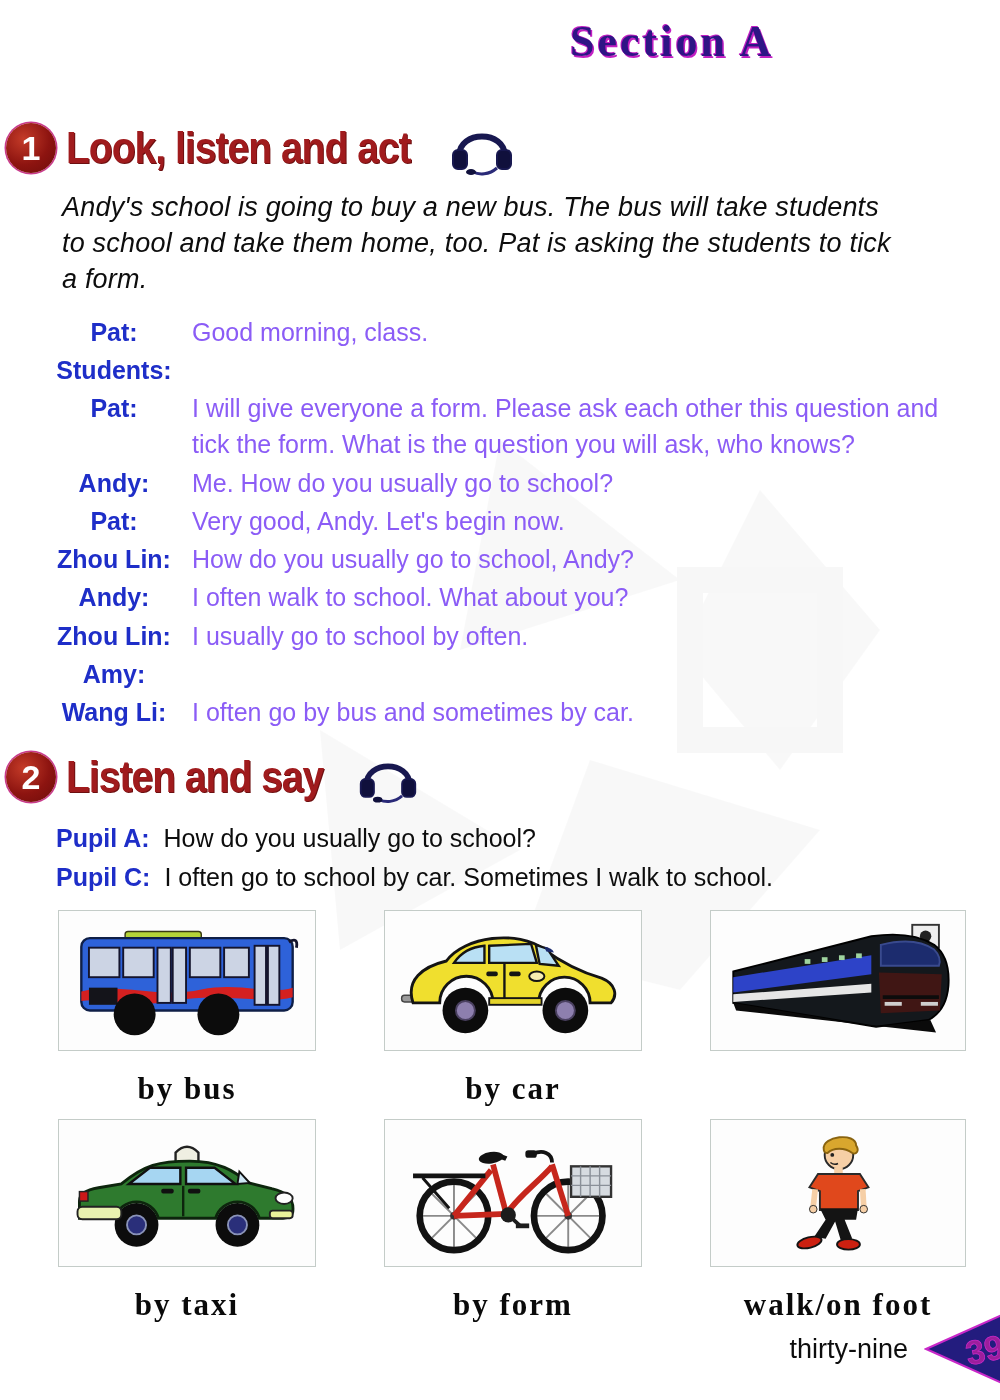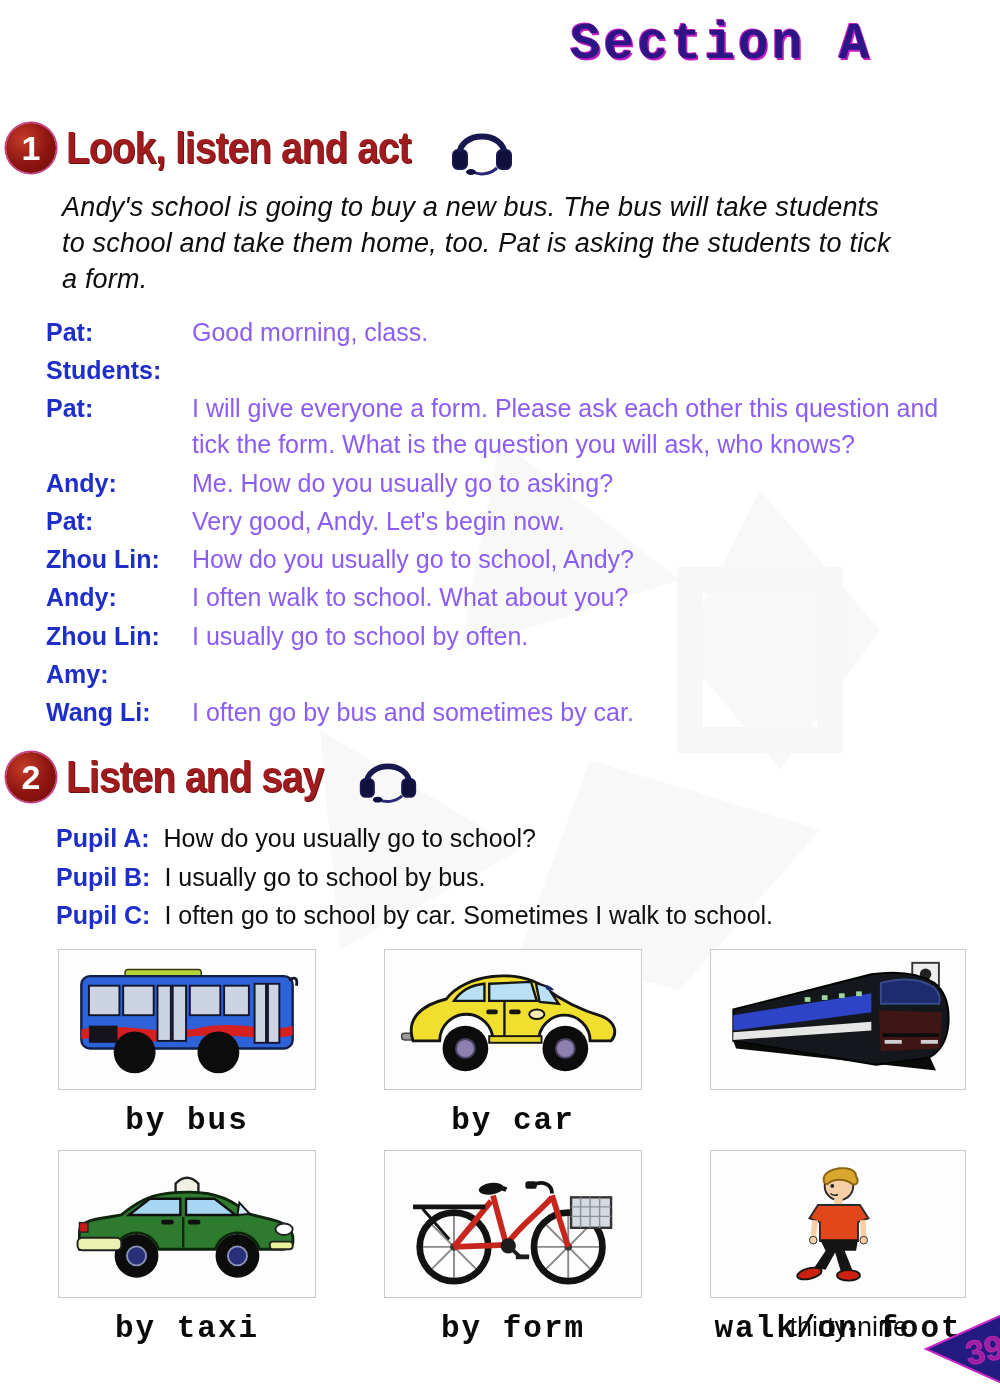--- a/index.html
+++ b/index.html
@@ -10,22 +10,22 @@
     font-family:"Liberation Sans", sans-serif; color:#111;
   }
   
   .watermark { position:absolute; left:260px; top:430px; opacity:0.06; z-index:0; }
 
   .content { position:relative; z-index:1; }
 
   
   .section-a {
     position:absolute; left:570px; top:16px;
-    font-family:Liberation Mono, monospace; font-weight:bold;
-    font-size:51px; letter-spacing:3px; color:#2e1585;
+    font-family:Liberation Serif, serif; font-weight:bold;
+    font-size:44px; letter-spacing:3px; color:#2e1585;
     text-shadow: 1.5px 1.5px 0 #c21fc2, -1px -1px 0 #c21fc2;
   }
 
   
   .act-heading { display:flex; align-items:center; gap:10px; margin-left:6px; }
   .act-heading.first { padding-top:118px; }
   .act-heading.second { margin-top:18px; }
   .badge {
     width:50px; height:50px; border-radius:50%;
     background: radial-gradient(circle at 35% 32%, #c43b28 0%, #8d1410 55%, #6d0c0a 100%);
@@ -47,21 +47,21 @@
     font-size:27px; font-style:italic; font-weight:500;
     line-height:1.33; color:#0d0d0d; letter-spacing:0.2px;
   }
 
   
   .dialogue { margin-top:16px; }
   .d-row {
     display:grid; grid-template-columns:136px auto; column-gap:10px;
     margin:0 0 2px 46px; font-size:25px; line-height:1.45;
   }
-  .d-speaker { color:#1e2ec8; font-weight:bold; text-align:left; white-space:nowrap; }
+  .d-speaker { color:#1e2ec8; font-weight:bold; text-align:center; white-space:nowrap; }
   .d-text { color:#8b5cf6; max-width:770px; }
 
   
   .p-rows { margin:14px 4px 0 56px; }
   .p-row { font-size:25px; line-height:1.5; margin-bottom:1px; }
   .p-speaker { color:#1e2ec8; font-weight:bold; margin-right:14px; }
   .p-text { color:#0d0d0d; }
 
   
   .cards {
@@ -69,29 +69,29 @@
     display:grid; grid-template-columns:258px 258px 256px;
     column-gap:68px; row-gap:12px;
   }
   .card { display:flex; flex-direction:column; align-items:center; }
   .card-box {
     width:100%; height:141px; background:#fdfdfd;
     border:1.5px solid #c4ccc8; display:flex; align-items:center; justify-content:center;
   }
   .card:nth-child(n+4) .card-box { height:148px; }
   .card-label {
-    margin-top:13px; font-family:Liberation Mono, monospace;
+    margin-top:20px; font-family:Liberation Serif, serif;
     font-weight:bold; font-size:31px; letter-spacing:2px; color:#0a0a0a;
     white-space:nowrap;
   }
 
   
   .footer {
     position:absolute; right:0; bottom:14px;
-    display:flex; align-items:flex-start; gap:16px; z-index:1;
+    display:flex; align-items:center; gap:16px; z-index:1;
   }
   .page-word { font-size:27px; color:#0d0d0d; }
   .page-arrow { margin-right:-6px; }
 </style>
 </head>
 <body>
 
 <div class="page">
 
   <svg class="watermark" width="640" height="560" viewBox="0 0 640 560">
@@ -128,21 +128,21 @@
           </div>
         <div class="d-row">
             <span class="d-speaker">Students:</span>
           </div>
         <div class="d-row">
             <span class="d-speaker">Pat:</span>
             <span class="d-text">I will give everyone a form. Please ask each other this question and tick the form. What is the question you will ask, who knows?</span>
           </div>
         <div class="d-row">
             <span class="d-speaker">Andy:</span>
-            <span class="d-text">Me. How do you usually go to asking?</span>
+            <span class="d-text">Me. How do you usually go to school?</span>
           </div>
         <div class="d-row">
             <span class="d-speaker">Pat:</span>
             <span class="d-text">Very good, Andy. Let's begin now.</span>
           </div>
         <div class="d-row">
             <span class="d-speaker">Zhou Lin:</span>
             <span class="d-text">How do you usually go to school, Andy?</span>
           </div>
         <div class="d-row">
@@ -171,21 +171,20 @@
           <path d="M10,34 C10,8 56,8 56,34" fill="none" stroke="#181850" stroke-width="6"></path>
           <rect x="4" y="28" width="14" height="19" rx="5" fill="#10103c" stroke="#181850" stroke-width="2"></rect>
           <rect x="48" y="28" width="14" height="19" rx="5" fill="#10103c" stroke="#181850" stroke-width="2"></rect>
           <path d="M48,46 C40,53 30,53 24,50" fill="none" stroke="#2a2a78" stroke-width="3"></path>
           <ellipse cx="22" cy="50" rx="5" ry="3" fill="#10103c"></ellipse>
         </svg>
       </div>
 
       <div class="p-rows">
         <div class="p-row"><span class="p-speaker">Pupil A:</span><span class="p-text">How do you usually go to school?</span></div>
-        <div class="p-row"><span class="p-speaker">Pupil B:</span><span class="p-text">I usually go to school by bus.</span></div>
         <div class="p-row"><span class="p-speaker">Pupil C:</span><span class="p-text">I often go to school by car. Sometimes I walk to school.</span></div>
       </div>
     </section>
 
     <div class="cards">
 
       <figure class="card">
         <div class="card-box">
           <svg width="238" height="126" viewBox="0 0 250 130">
             <rect x="60" y="13" width="80" height="11" rx="3" fill="#b5d438" stroke="#3a3a12" stroke-width="1.5"></rect>

